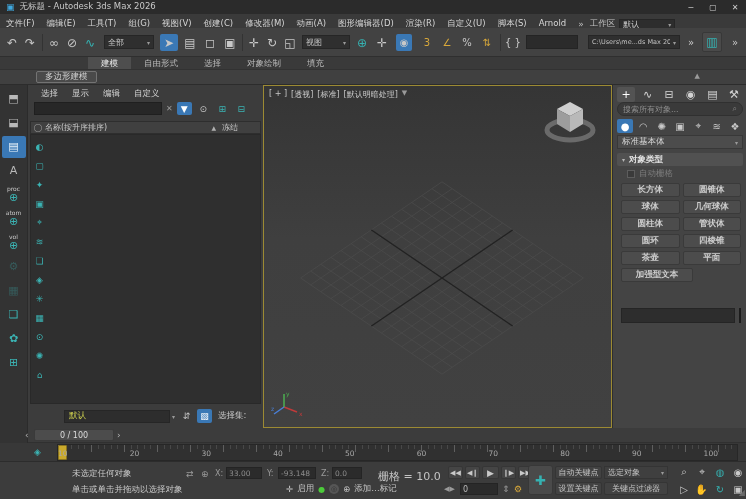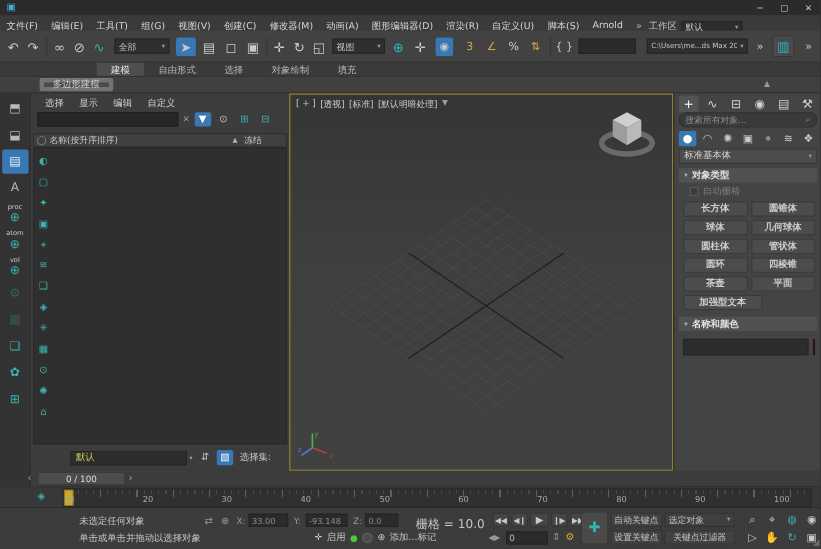--- a/index.html
+++ b/index.html
@@ -27,21 +27,21 @@
   .tb.teal{color:#35b2b2;}
   .tb.yellow{color:#d9a93a;}
   .tb-dd{position:absolute;top:7px;height:14px;background:#2f2f2f;border:1px solid #262626;display:flex;align-items:center;justify-content:space-between;padding:0 3px;font-size:8px;color:#c4c4c4;}
   .tb-dd .dd{font-size:6px;color:#9a9a9a;margin-left:3px;}
   .tb-div{position:absolute;top:6px;width:1px;height:17px;background:#333;}
   
   .ribbon-tabs{position:absolute;left:0;top:57px;width:746px;height:13px;background:#3a3a3a;display:flex;padding-left:88px;border-bottom:1px solid #323232;}
   .rtab{padding:1px 13px;font-size:8.5px;color:#b9b9b9;}
   .rtab.active{background:#4e4e4e;color:#eaeaea;}
   .ribbon-row{position:absolute;left:0;top:70px;width:746px;height:15px;background:#404040;border-bottom:1px solid #2c2c2c;}
-  .ribbon-panel-btn{position:absolute;left:36px;top:1px;height:12px;padding:0 8px;background:#4a4a4a;border:4px solid #737373;border-radius:2px;font-size:8.5px;color:#d0d0d0;display:flex;align-items:center;}
+  .ribbon-panel-btn{position:absolute;left:36px;top:1px;height:12px;padding:0 8px;background:#4a4a4a;border:1px solid #737373;border-radius:2px;font-size:8.5px;color:#d0d0d0;display:flex;align-items:center;}
   .ribbon-collapse{position:absolute;right:46px;top:2px;color:#9a9a9a;font-size:7px;}
   
   .left-strip{position:absolute;left:0;top:85px;width:28px;height:377px;background:#333;border-right:1px solid #2b2b2b;display:flex;flex-direction:column;align-items:center;padding-top:3px;}
   .ls-item{width:24px;min-height:22px;margin-bottom:2px;display:flex;flex-direction:column;align-items:center;justify-content:center;color:#b9b9b9;font-size:11px;border-radius:2px;}
   .ls-item .ls-label{font-size:6px;color:#c9c9c9;line-height:6px;}
   .ls-item .ls-label:empty{display:none;}
   .ls-item .ls-glyph{line-height:12px;color:#3bb3b3;}
   .ls-item:nth-child(-n+4) .ls-glyph{color:#b9b9b9;}
   .ls-item.active{background:#3a78b5;}
   .ls-item.active .ls-glyph{color:#eaf4fb;}
@@ -136,20 +136,21 @@
   .nav.teal{color:#35b2b2;}
   .grip{position:absolute;right:1px;top:26px;color:#6a6a6a;font-size:8px;}
 </style>
 </head>
 <body>
 
 <div class="app">
 
   <div class="titlebar">
     <span class="app-icon">▣</span>
+    <span class="title">无标题 - Autodesk 3ds Max 2026</span>
     <div class="winbtns">
       <span>─</span>
       <span>▢</span>
       <span>✕</span>
     </div>
   </div>
 
   <div class="menubar">
     <div class="menu-items">
         <span class="menu-item">文件(F)</span>
@@ -430,24 +431,20 @@
         <span class="cp-btn">球体</span>
         <span class="cp-btn">几何球体</span>
         <span class="cp-btn">圆柱体</span>
         <span class="cp-btn">管状体</span>
         <span class="cp-btn">圆环</span>
         <span class="cp-btn">四棱锥</span>
         <span class="cp-btn">茶壶</span>
         <span class="cp-btn">平面</span>
       </div>
     <span class="cp-btn cp-wide">加强型文本</span>
-    <div class="rollout" style="top:203px;">
-      <span class="arr">▾</span>
-      <span>名称和颜色</span>
-    </div>
     <div class="cp-name-row">
       <input class="cp-name-input" readonly="" value="" style="">
       <span class="cp-swatch" style="background:#e60a8e;"></span>
     </div>
   </div>
 
   <div class="tl-slider-row">
     <span class="tl-prev">‹</span>
     <span class="tl-box">0 / 100</span>
     <span class="tl-next">›</span>

